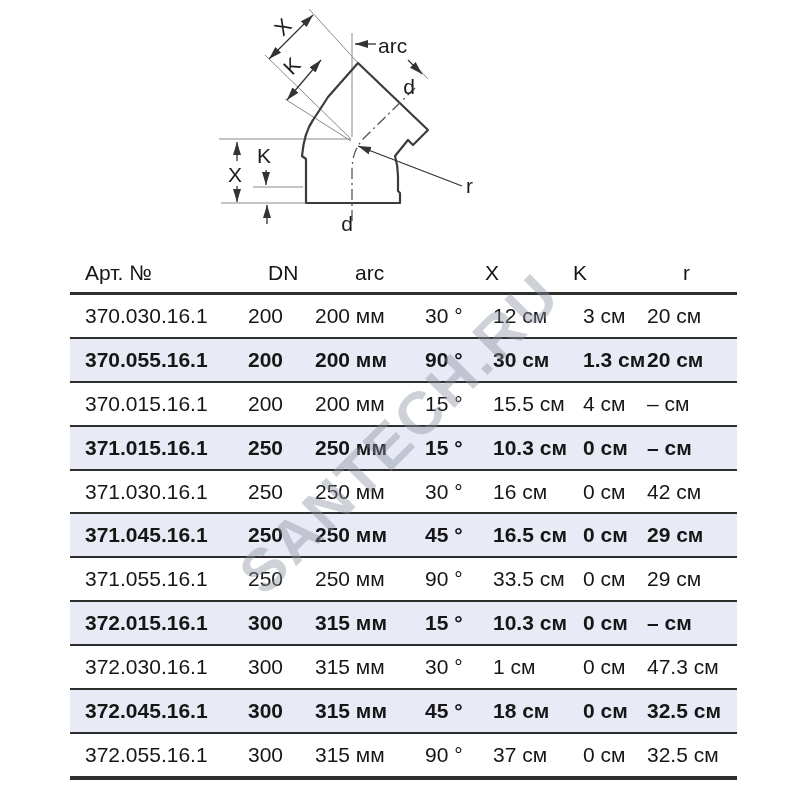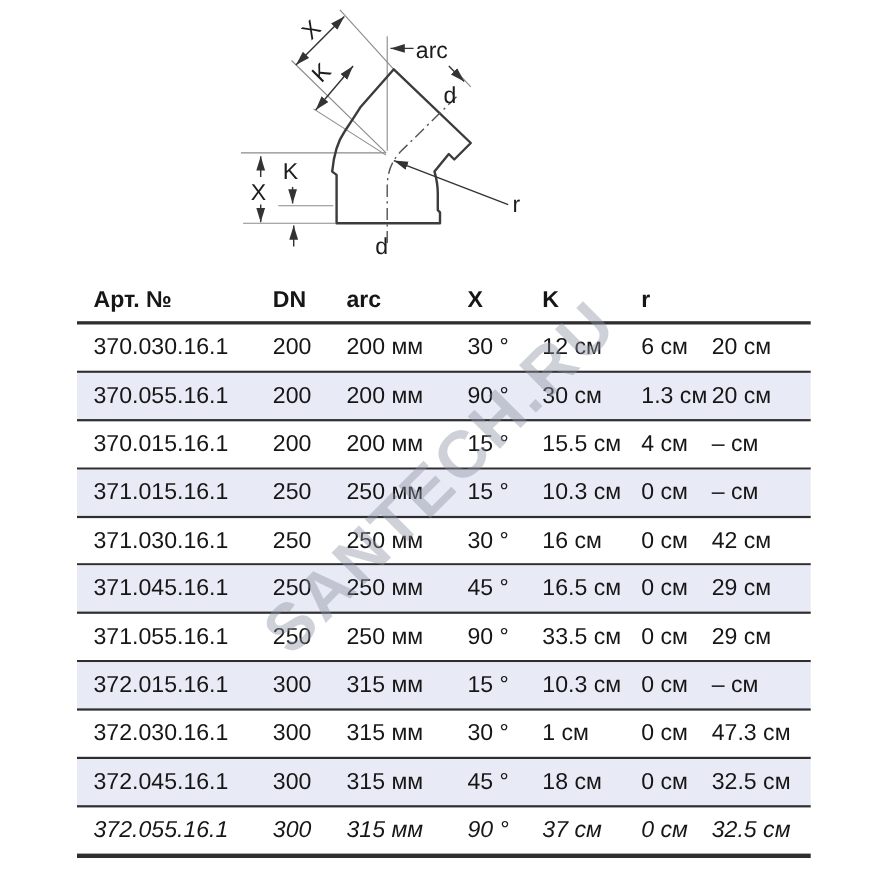--- a/index.html
+++ b/index.html
@@ -25,24 +25,24 @@
     transform:rotate(-45deg);z-index:3;pointer-events:none;user-select:none;
   }
 
   
   .spec-table{position:absolute;left:70px;top:253px;width:667px;font-size:21px;}
   .thead,.trow{
     display:grid;
     grid-template-columns:178px 67px 110px 68px 90px 64px 90px;
     align-items:center;
   }
-  .thead{height:39px;border-bottom:3px solid var(--rule,#2e2e2e);font-weight:bold;}
+  .thead{height:39px;border-bottom:3px solid var(--rule,#2e2e2e);font-weight:normal;gap:20px;}
   .trow{height:41.9px;border-bottom:2.5px solid var(--rule,#2e2e2e);}
-  .trow:last-child{border-bottom-width:4px;font-style:italic;}
-  .trow.shaded{background:var(--shade,#e8ebf6);}
+  .trow:last-child{border-bottom-width:4px;}
+  .trow.shaded{background:var(--shade,#e8ebf6);font-weight:bold;}
   .cell{white-space:nowrap;overflow:visible;}
   .c0{padding-left:15px;}
 </style>
 </head>
 <body>
 
 <div class="page">
 
   <svg class="diagram" viewBox="0 0 300 235" xmlns="http://www.w3.org/2000/svg">
     <defs>
@@ -109,21 +109,21 @@
       <div class="cell c5">K</div>
       <div class="cell c6">r</div>
     </div>
     <div>
         <div class="trow">
           <div class="cell c0">370.030.16.1</div>
           <div class="cell c1">200</div>
           <div class="cell c2">200 мм</div>
           <div class="cell c3">30 °</div>
           <div class="cell c4">12 см</div>
-          <div class="cell c5">6 см</div>
+          <div class="cell c5">3 см</div>
           <div class="cell c6">20 см</div>
         </div>
         <div class="trow shaded">
           <div class="cell c0">370.055.16.1</div>
           <div class="cell c1">200</div>
           <div class="cell c2">200 мм</div>
           <div class="cell c3">90 °</div>
           <div class="cell c4">30 см</div>
           <div class="cell c5">1.3 см</div>
           <div class="cell c6">20 см</div>

